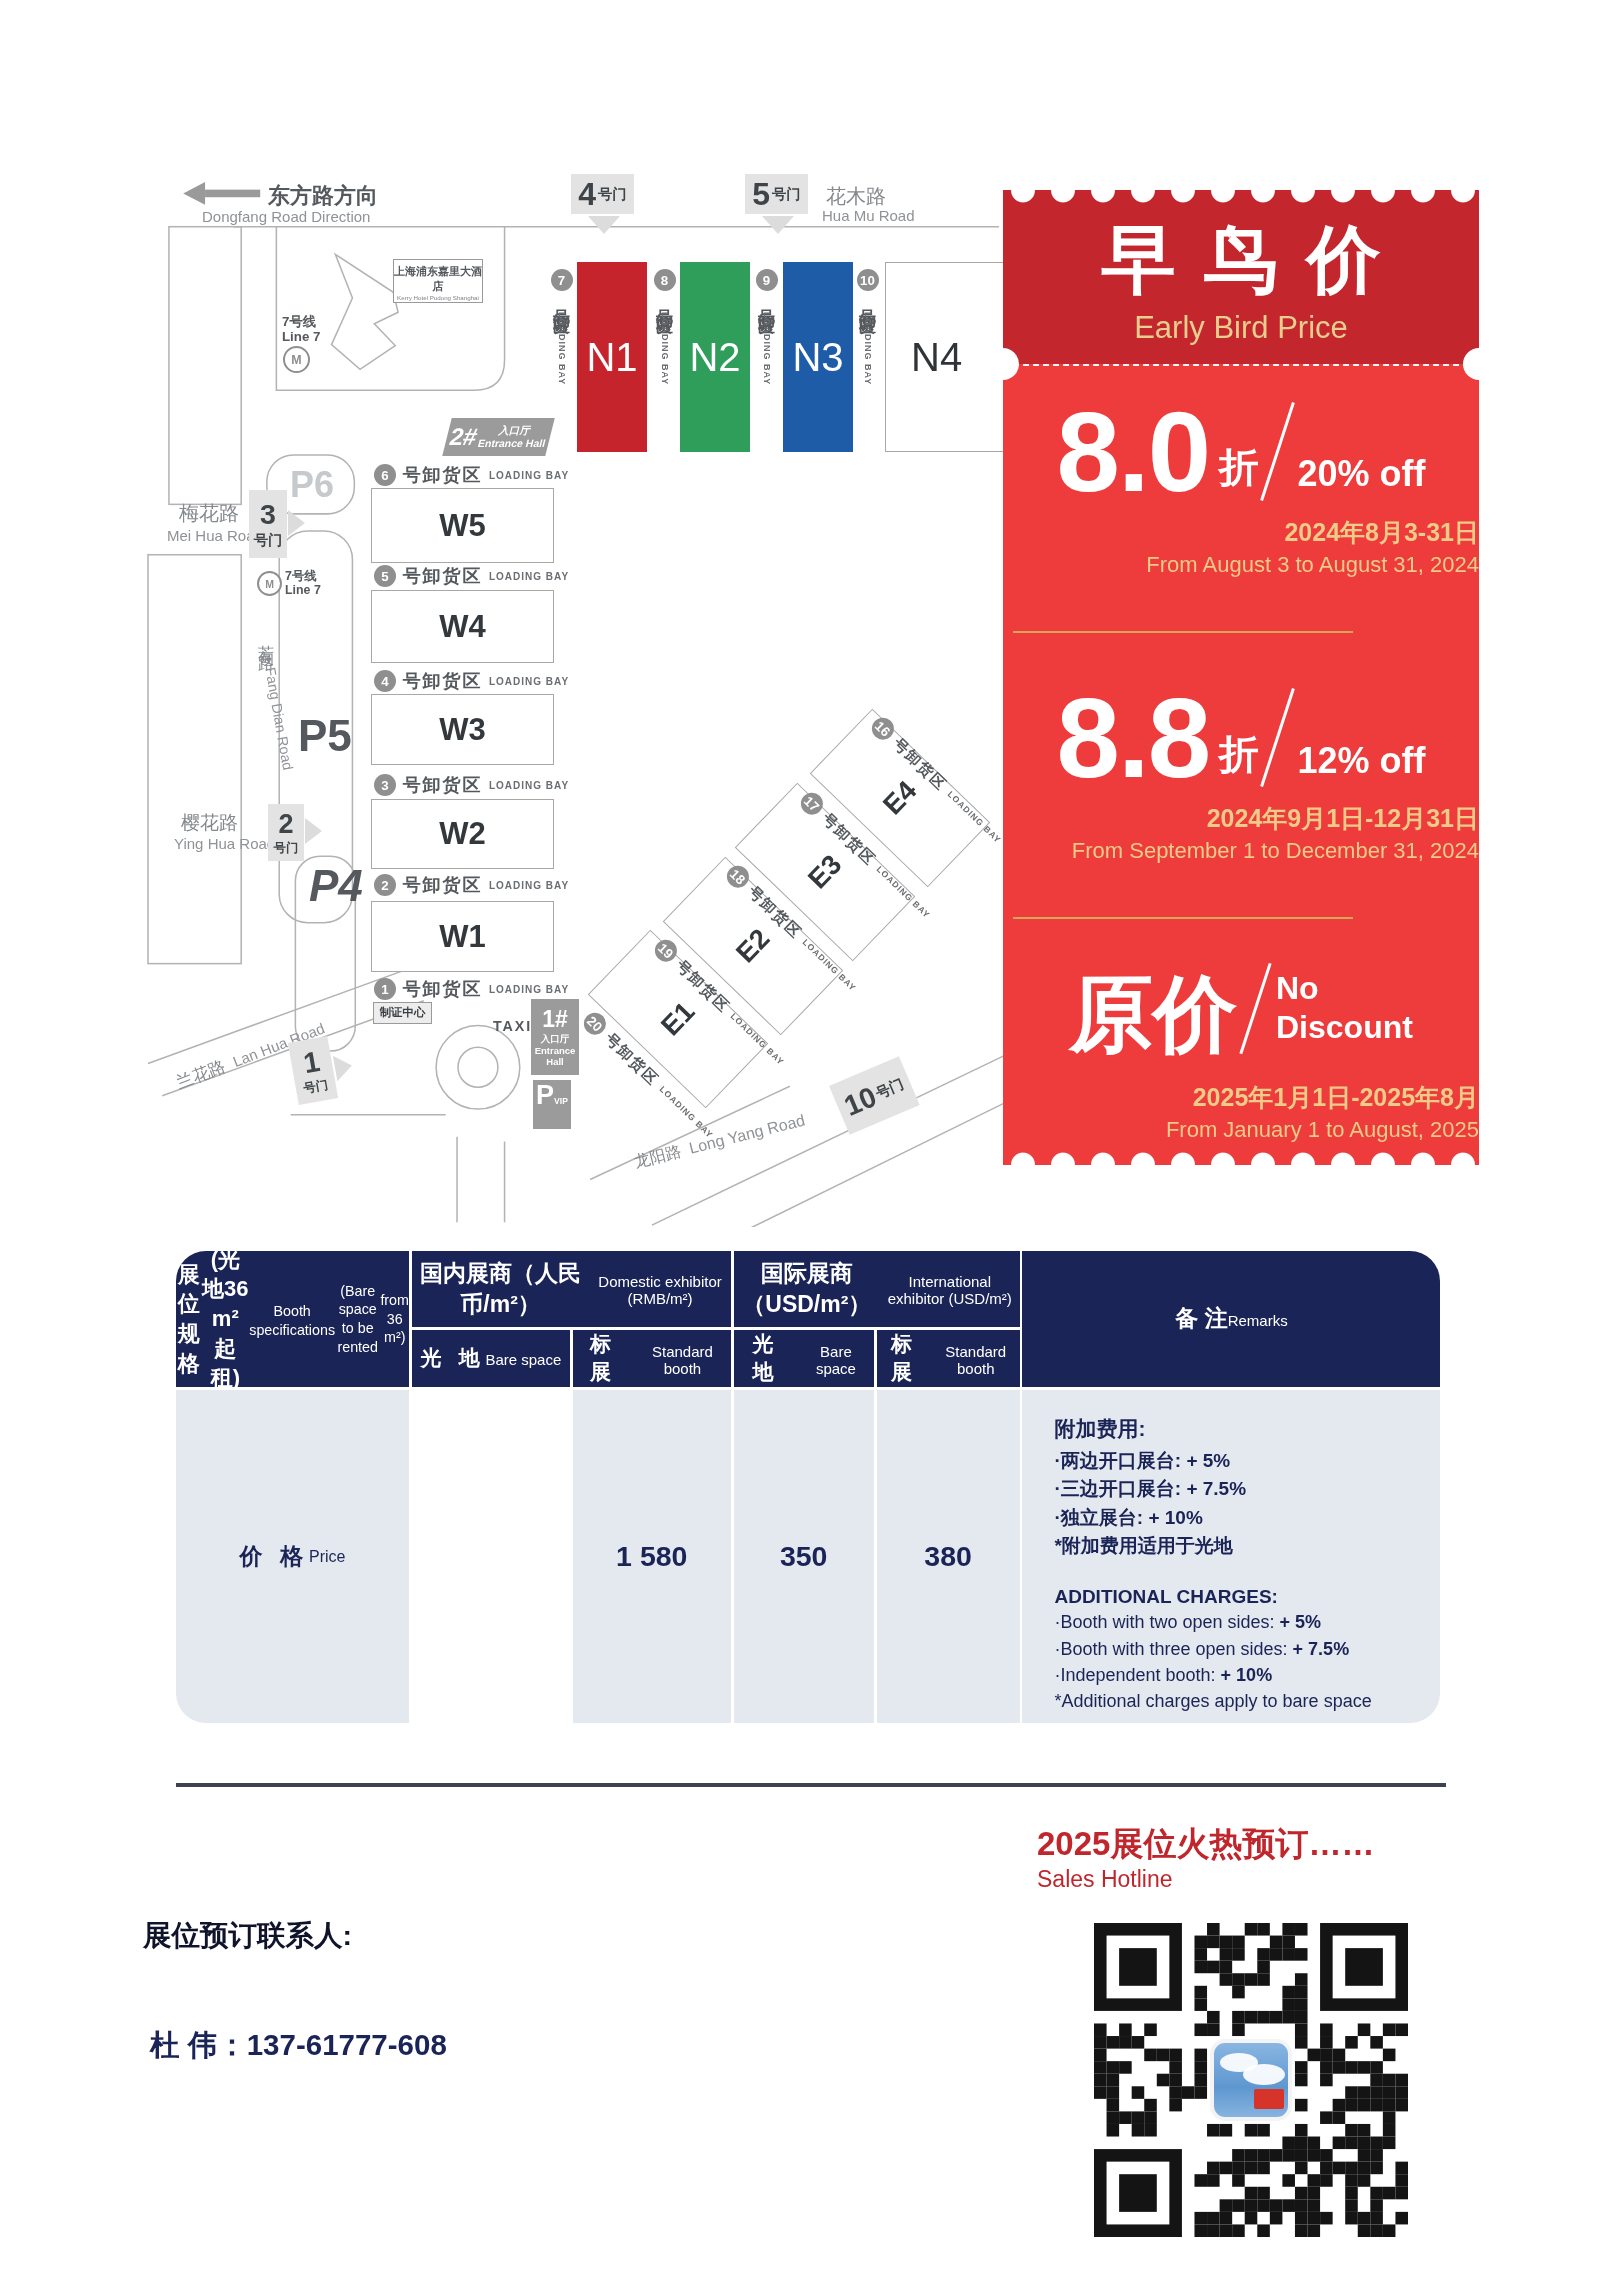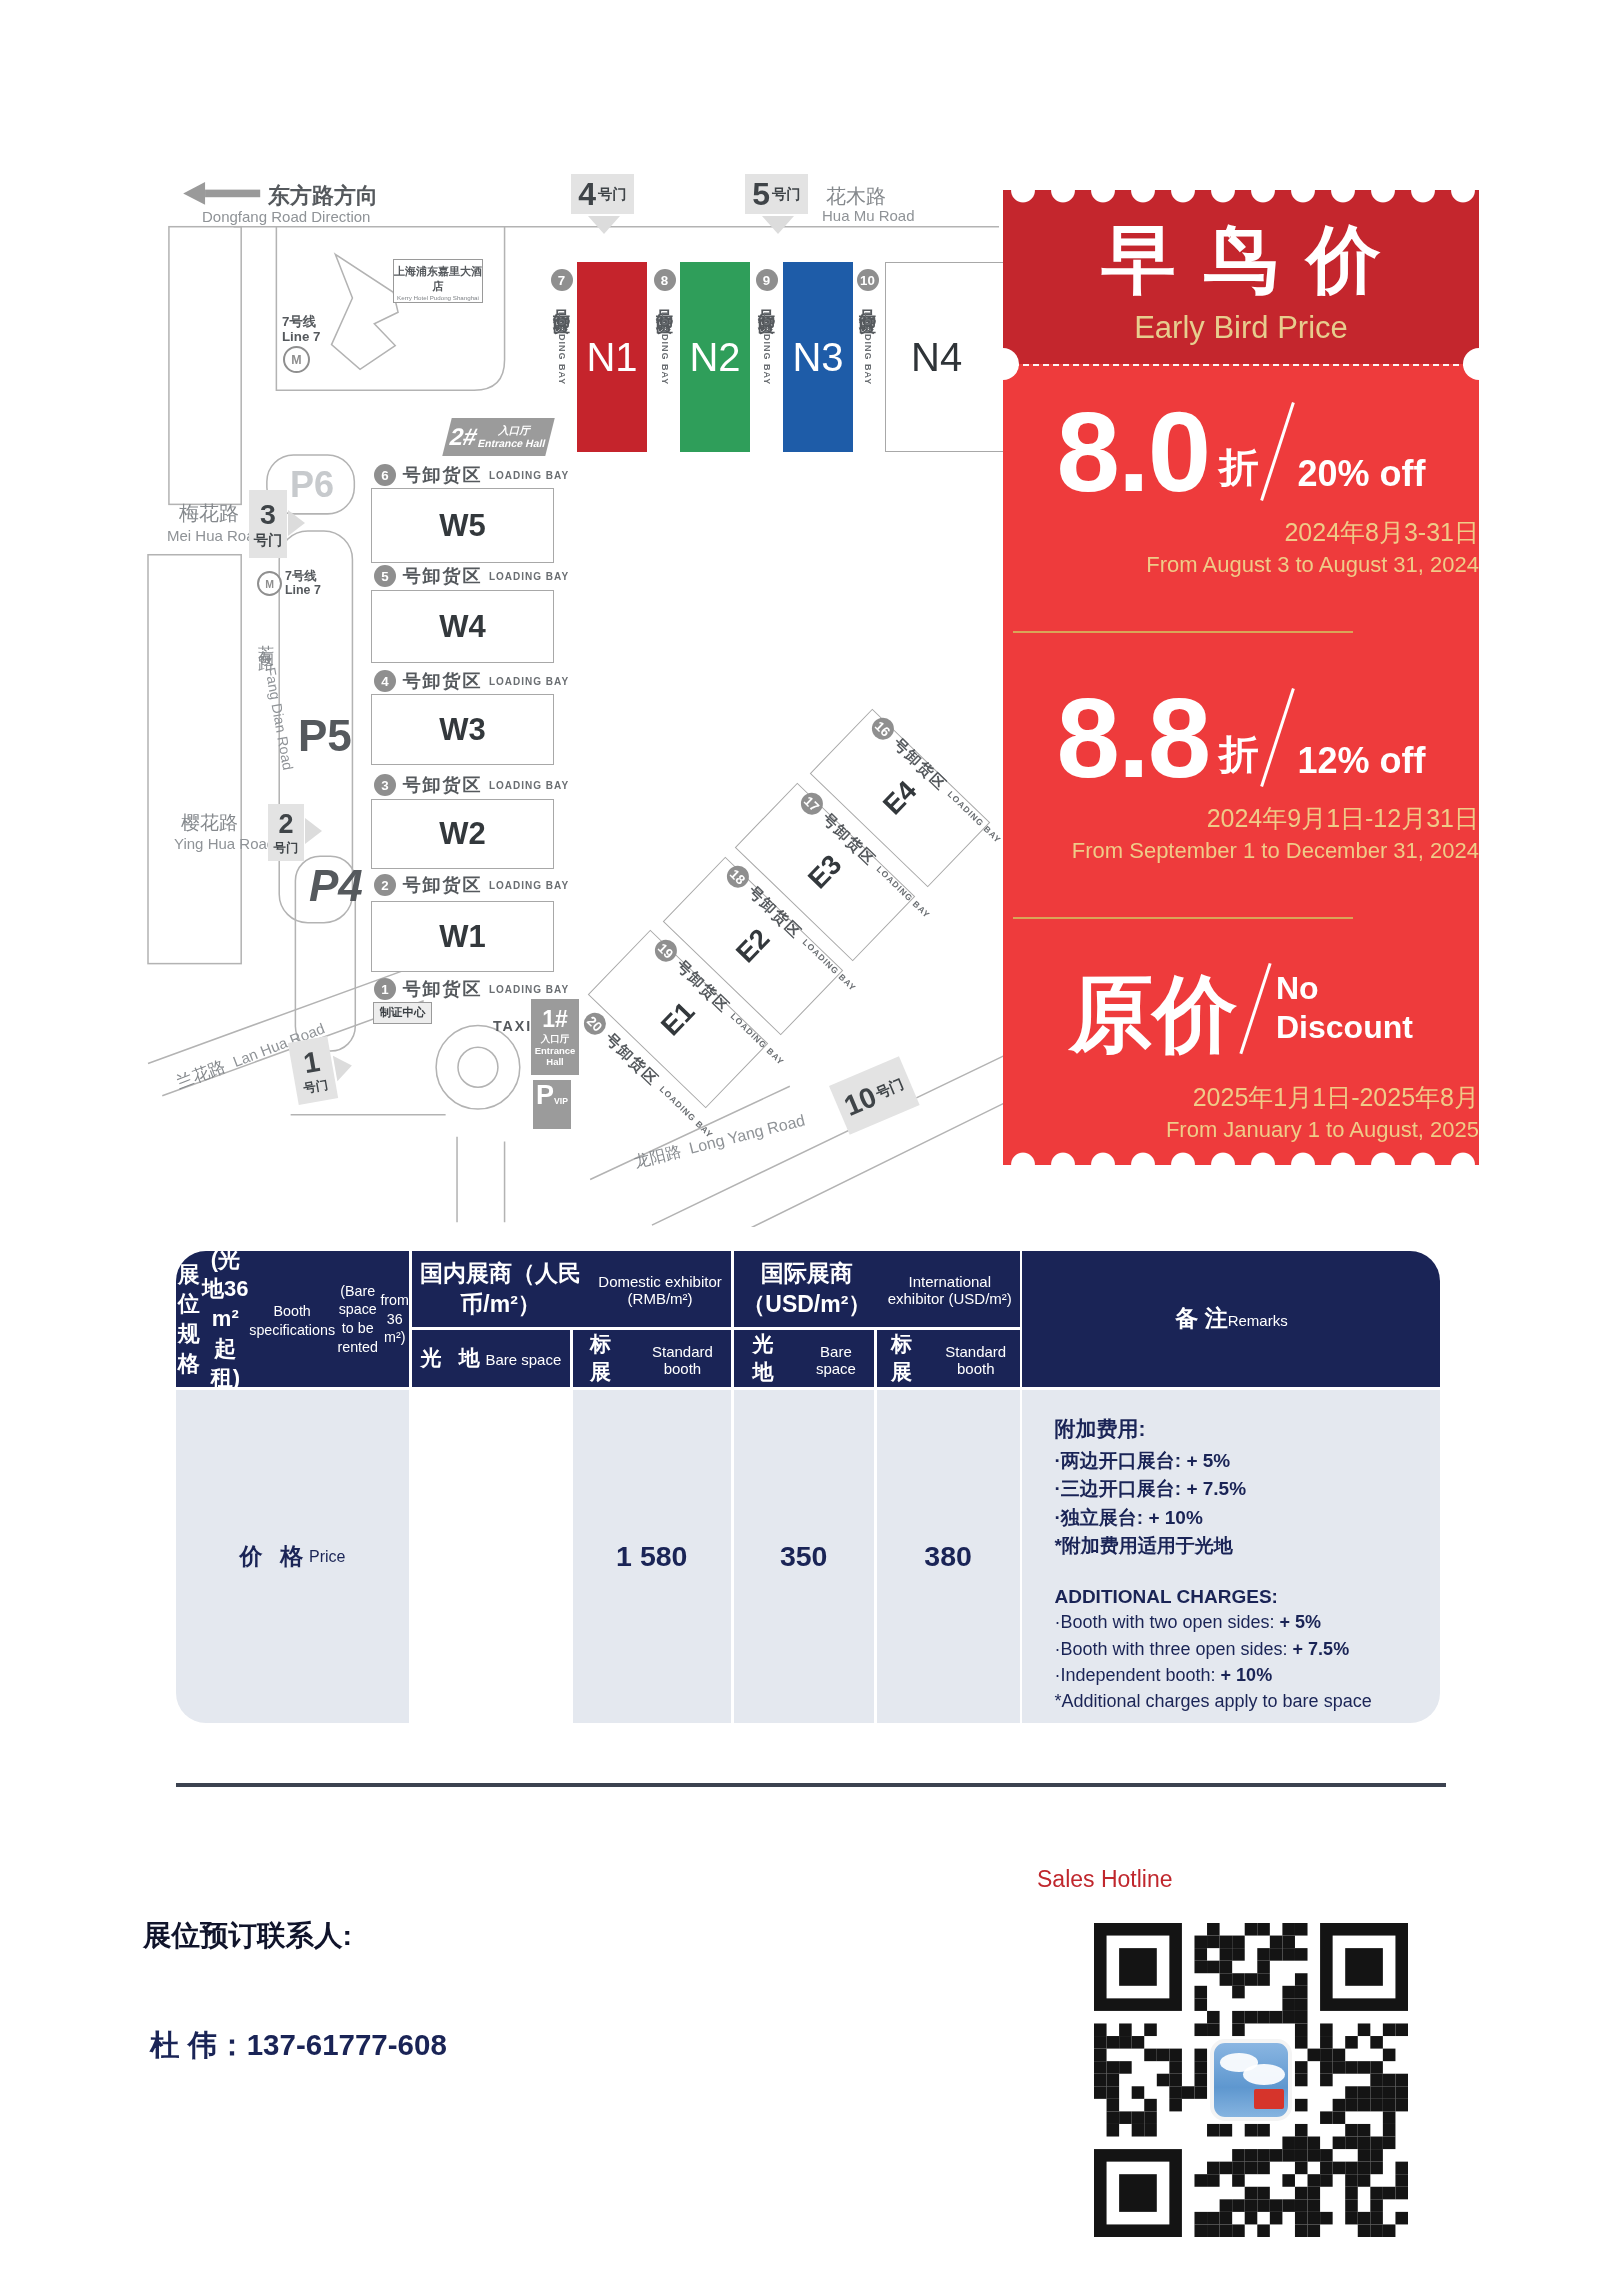--- a/index.html
+++ b/index.html
@@ -59,21 +59,21 @@
      background-image:radial-gradient(circle 12.4px at 50% 50%, #fff 11.4px, rgba(255,255,255,0) 12.4px);
      background-size:40px 25px;background-repeat:repeat-x;}
   .c-notch{position:absolute;width:32px;height:32px;border-radius:50%;background:#fff;top:158px;z-index:6;}
   .c-notch-l{left:-16px;} .c-notch-r{right:-16px;}
   .c-tier{text-align:right;color:#fff;}
   .c-bigrow{display:flex;align-items:flex-end;justify-content:center;}
   .c-big{font-size:114px;font-weight:bold;line-height:1;letter-spacing:-1.9px;}
   .c-unit{font-size:40px;font-weight:600;margin:0 0 13.3px 9.5px;}
   .c-slash{width:2.9px;height:103px;background:#fff;transform:rotate(18deg);margin:0 19px 0 17px;align-self:center;}
   .c-off{font-size:36px;font-weight:bold;margin-bottom:13.3px;}
-  .c-date-zh{margin-top:7.6px;color:#EFCB88;font-size:25px;font-weight:normal;}
+  .c-date-zh{margin-top:7.6px;color:#EFCB88;font-size:25px;font-weight:bold;}
   .c-date-en{margin-top:2.9px;color:#EFCB88;font-size:22px;}
   .c-div{width:340px;height:1.9px;background:#D9A558;margin:53px 0 0 9.5px;}
   .t1{padding-top:28.5px;} .t2{padding-top:48px;} .t3{padding-top:42px;}
   .c-big3{font-size:84px;font-weight:bold;line-height:1;}
   .c-slash3{height:95px;}
   .c-offstack{display:flex;flex-direction:column;align-items:flex-start;font-size:32px;font-weight:bold;line-height:1.2;margin-bottom:1.9px;align-self:center;}
   .t3 .c-date-zh{margin-top:25px;}
 
   
   .ptable{left:176px;top:1251px;width:1270px;display:grid;
@@ -432,20 +432,21 @@
       <div id="rm-en-items">
           <div class="rm-en-line"><span>·Booth with two open sides: </span><b>+ 5%</b></div>
           <div class="rm-en-line"><span>·Booth with three open sides: </span><b>+ 7.5%</b></div>
           <div class="rm-en-line"><span>·Independent booth: </span><b>+ 10%</b></div>
         </div>
       <div class="rm-en-note">*Additional charges apply to bare space</div>
     </div>
   </div>
 
   <div class="abs rule"></div>
+  <div class="abs hot-zh">2025展位火热预订……</div>
   <div class="abs hot-en">Sales Hotline</div>
   <div class="abs contact-label">展位预订联系人:</div>
   <div class="abs contact">杜  伟：137-61777-608</div>
   <svg class="abs qr" id="qr-svg" viewBox="0 0 330 330" xmlns="http://www.w3.org/2000/svg">
       <rect x="118.8" y="0" width="13.2" height="13.2" fill="#141414"></rect>
       <rect x="158.39999999999998" y="0" width="13.2" height="13.2" fill="#141414"></rect>
       <rect x="171.6" y="0" width="13.2" height="13.2" fill="#141414"></rect>
       <rect x="198" y="0" width="13.2" height="13.2" fill="#141414"></rect>
       <rect x="211.2" y="0" width="13.2" height="13.2" fill="#141414"></rect>
       <rect x="105.6" y="13.2" width="13.2" height="13.2" fill="#141414"></rect>

